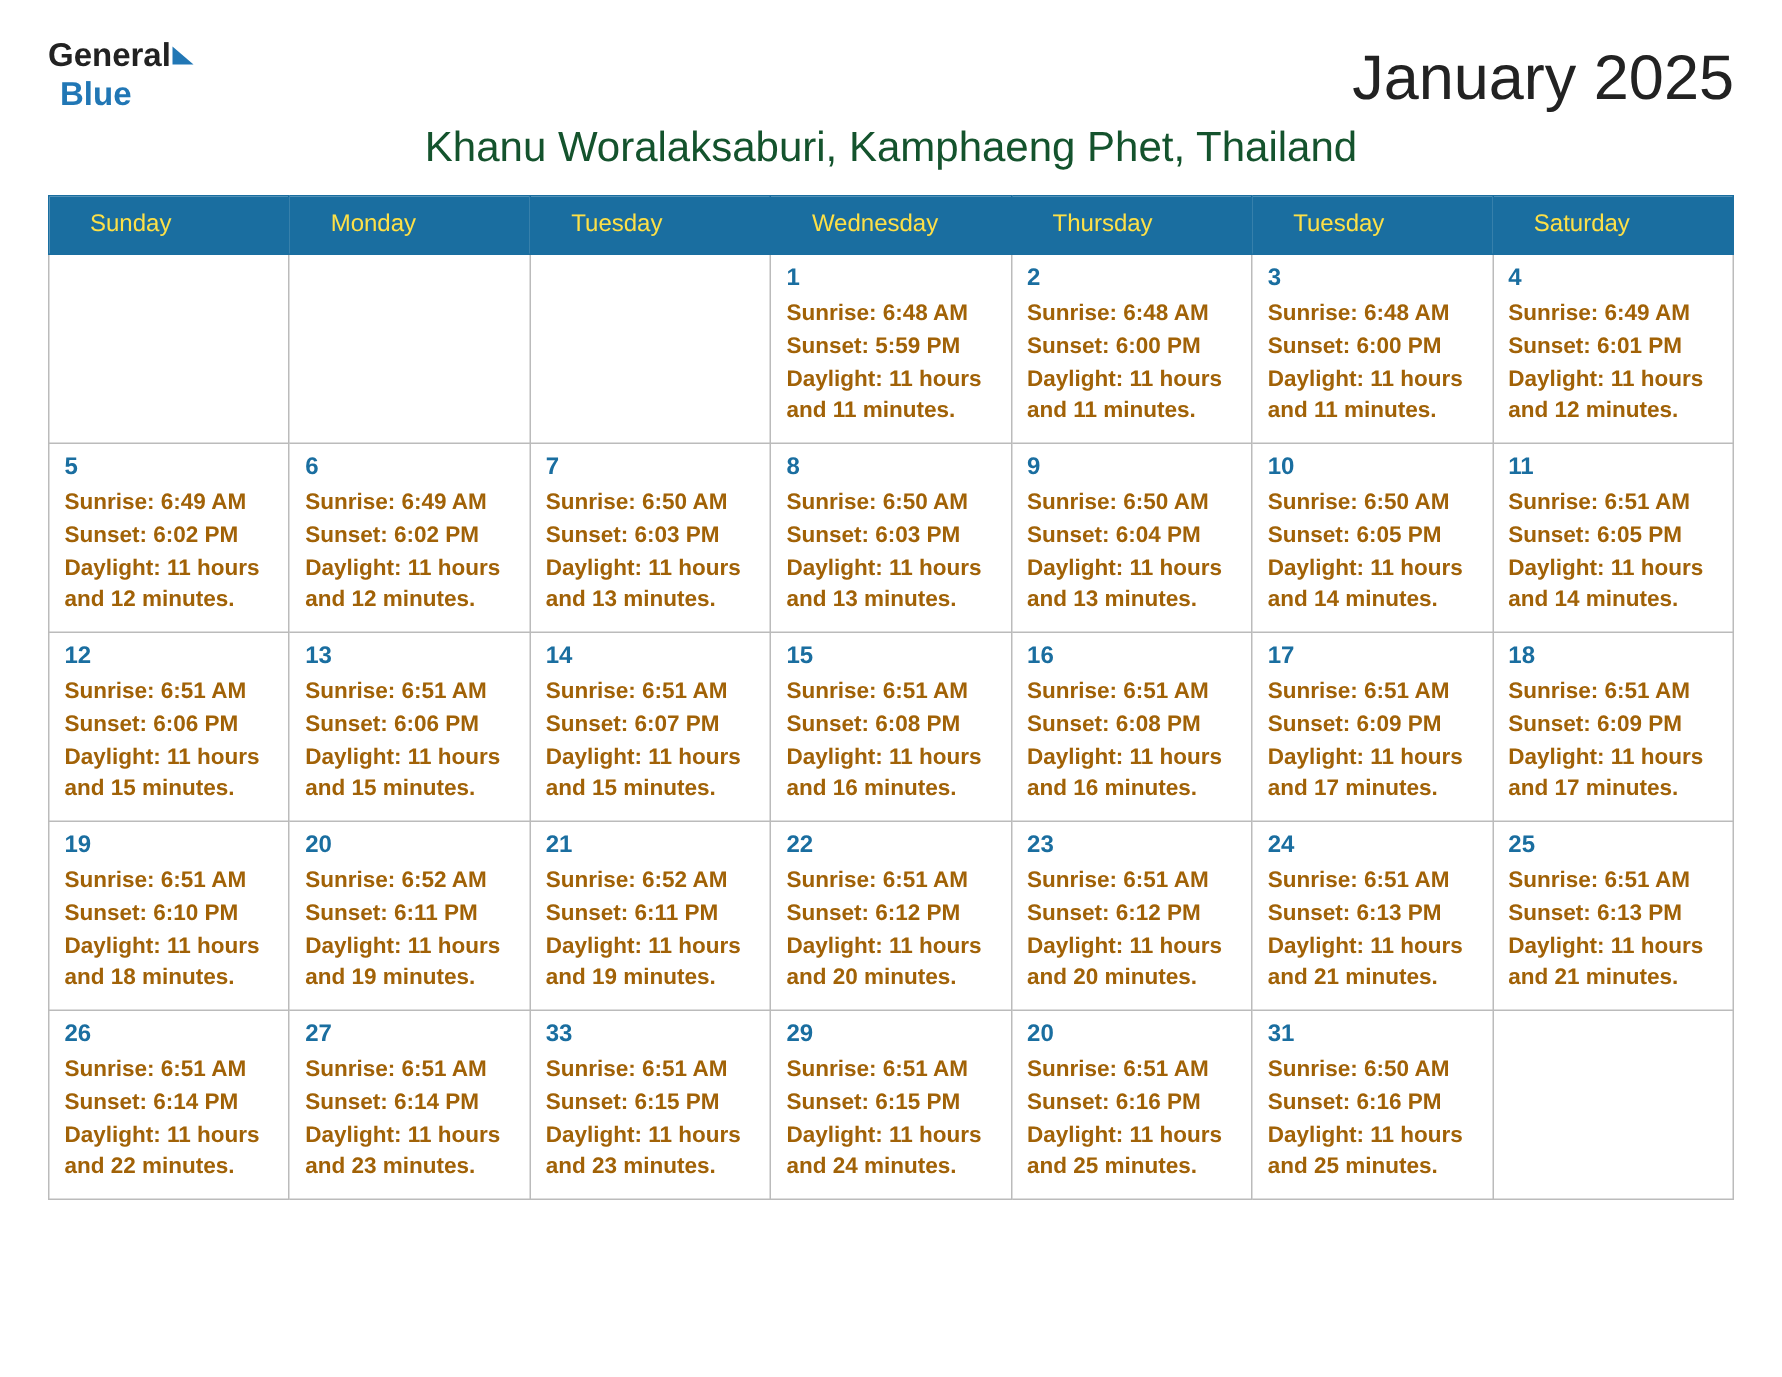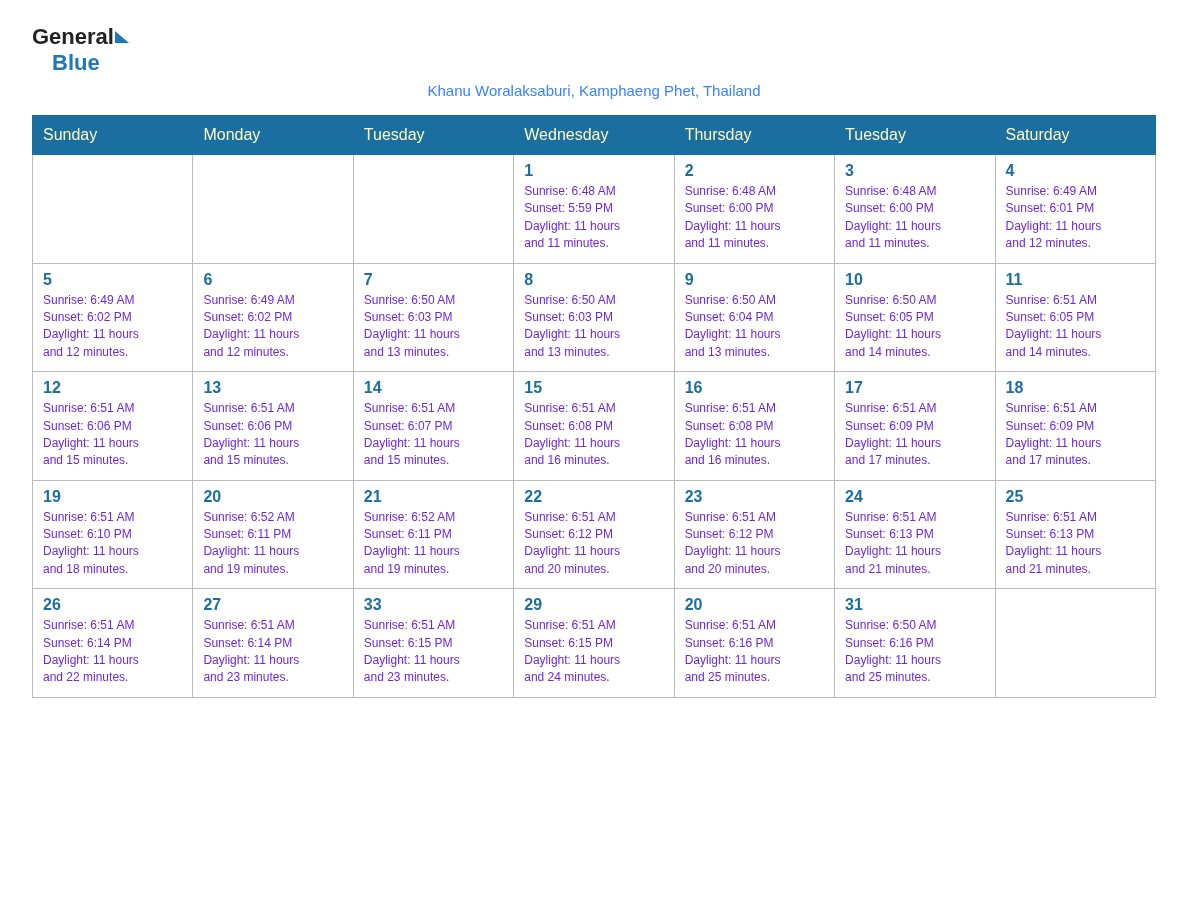--- a/index.html
+++ b/index.html
@@ -17,35 +17,35 @@
       justify-content: space-between;
       margin-bottom: 6px;
     }
     .month-title {
       font-size: 42px;
       font-weight: normal;
       color: #222;
       text-align: right;
     }
     .subtitle {
-      font-size: 15px;
-      color: #3b82f6;
+      font-size: 28px;
+      color: #14532d;
       text-align: center;
       margin-bottom: 16px;
     }
     .calendar {
       width: 100%;
       border-collapse: collapse;
     }
     .calendar th {
       background-color: #1a6ea0;
-      color: #fef9c3;
+      color: #fde047;
       font-size: 16px;
       font-weight: normal;
-      padding: 10px 10px;
+      padding: 10px 27px;
       border: 1px solid #1a6ea0;
       text-align: left;
     }
     .calendar td {
       vertical-align: top;
       border: 1px solid #bbb;
       padding: 7px 10px 10px 10px;
       width: 14.28%;
       min-height: 110px;
       font-size: 13px;
@@ -55,37 +55,38 @@
       background: #fff;
     }
     .day-number {
       font-size: 16px;
       color: #1a6ea0;
       font-weight: bold;
       display: block;
       margin-bottom: 3px;
     }
     .day-info {
-      font-size: 12px;
+      font-size: 15px;
       line-height: 1.45;
-      color: #6d28d9;
+      color: #a16207;
+      font-weight: bold;
     }
     .logo-wrap {
       display: flex;
       flex-direction: column;
       align-items: flex-start;
     }
     .logo-line1 {
       display: flex;
       align-items: center;
     }
     .logo-line2 {
       display: flex;
       align-items: center;
-      margin-left: 20px;
+      margin-left: 8px;
     }
     
     .arrow-shape {
       display: inline-block;
       width: 0;
       height: 0;
       border-style: solid;
       border-width: 12px 0 0 14px;
       border-color: transparent transparent transparent #2177b5;
       margin-left: 1px;
@@ -98,20 +99,21 @@
 <div class="header-row">
   <div class="logo-wrap">
     <div class="logo-line1">
       <span style="font-size:22px;font-weight:bold;color:#222;">General</span>
       <span class="arrow-shape"></span>
     </div>
     <div class="logo-line2">
       <span style="font-size:22px;font-weight:bold;color:#2177b5;">Blue</span>
     </div>
   </div>
+  <div class="month-title">January 2025</div>
 </div>
 
 <div class="subtitle">Khanu Woralaksaburi, Kamphaeng Phet, Thailand</div>
 
 <table class="calendar">
   <thead>
     <tr>
       <th>Sunday</th>
       <th>Monday</th>
       <th>Tuesday</th>

